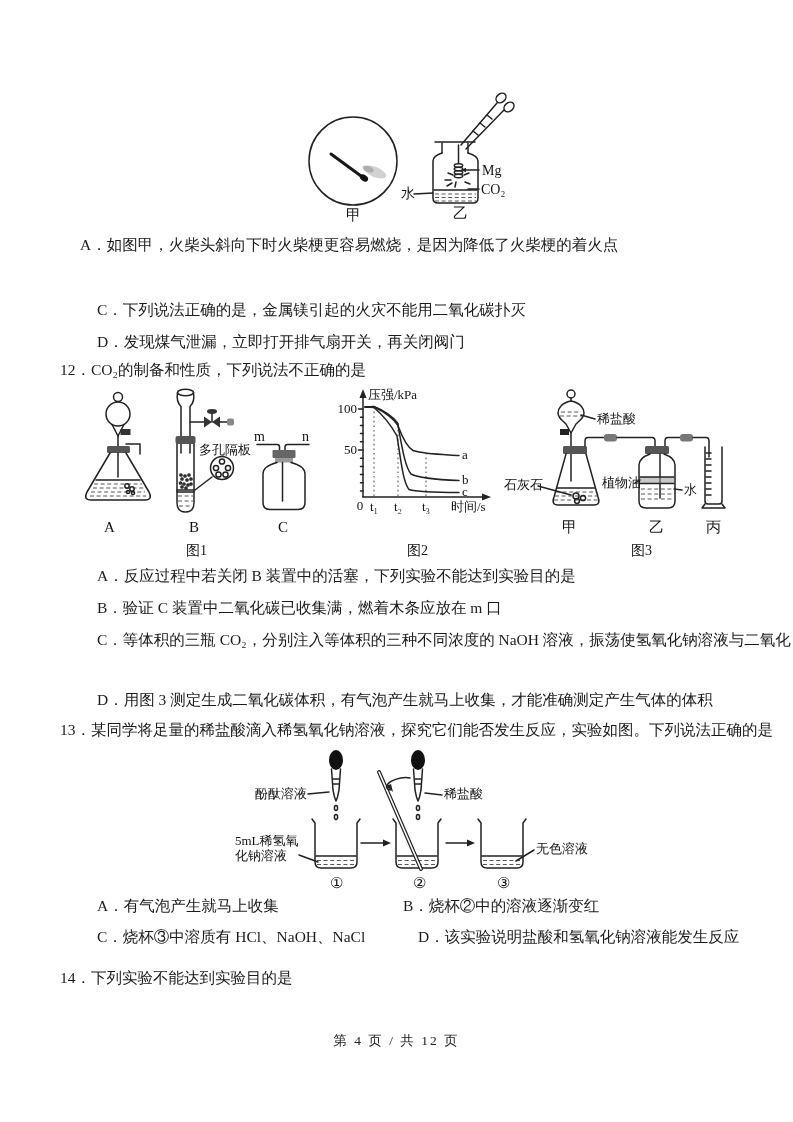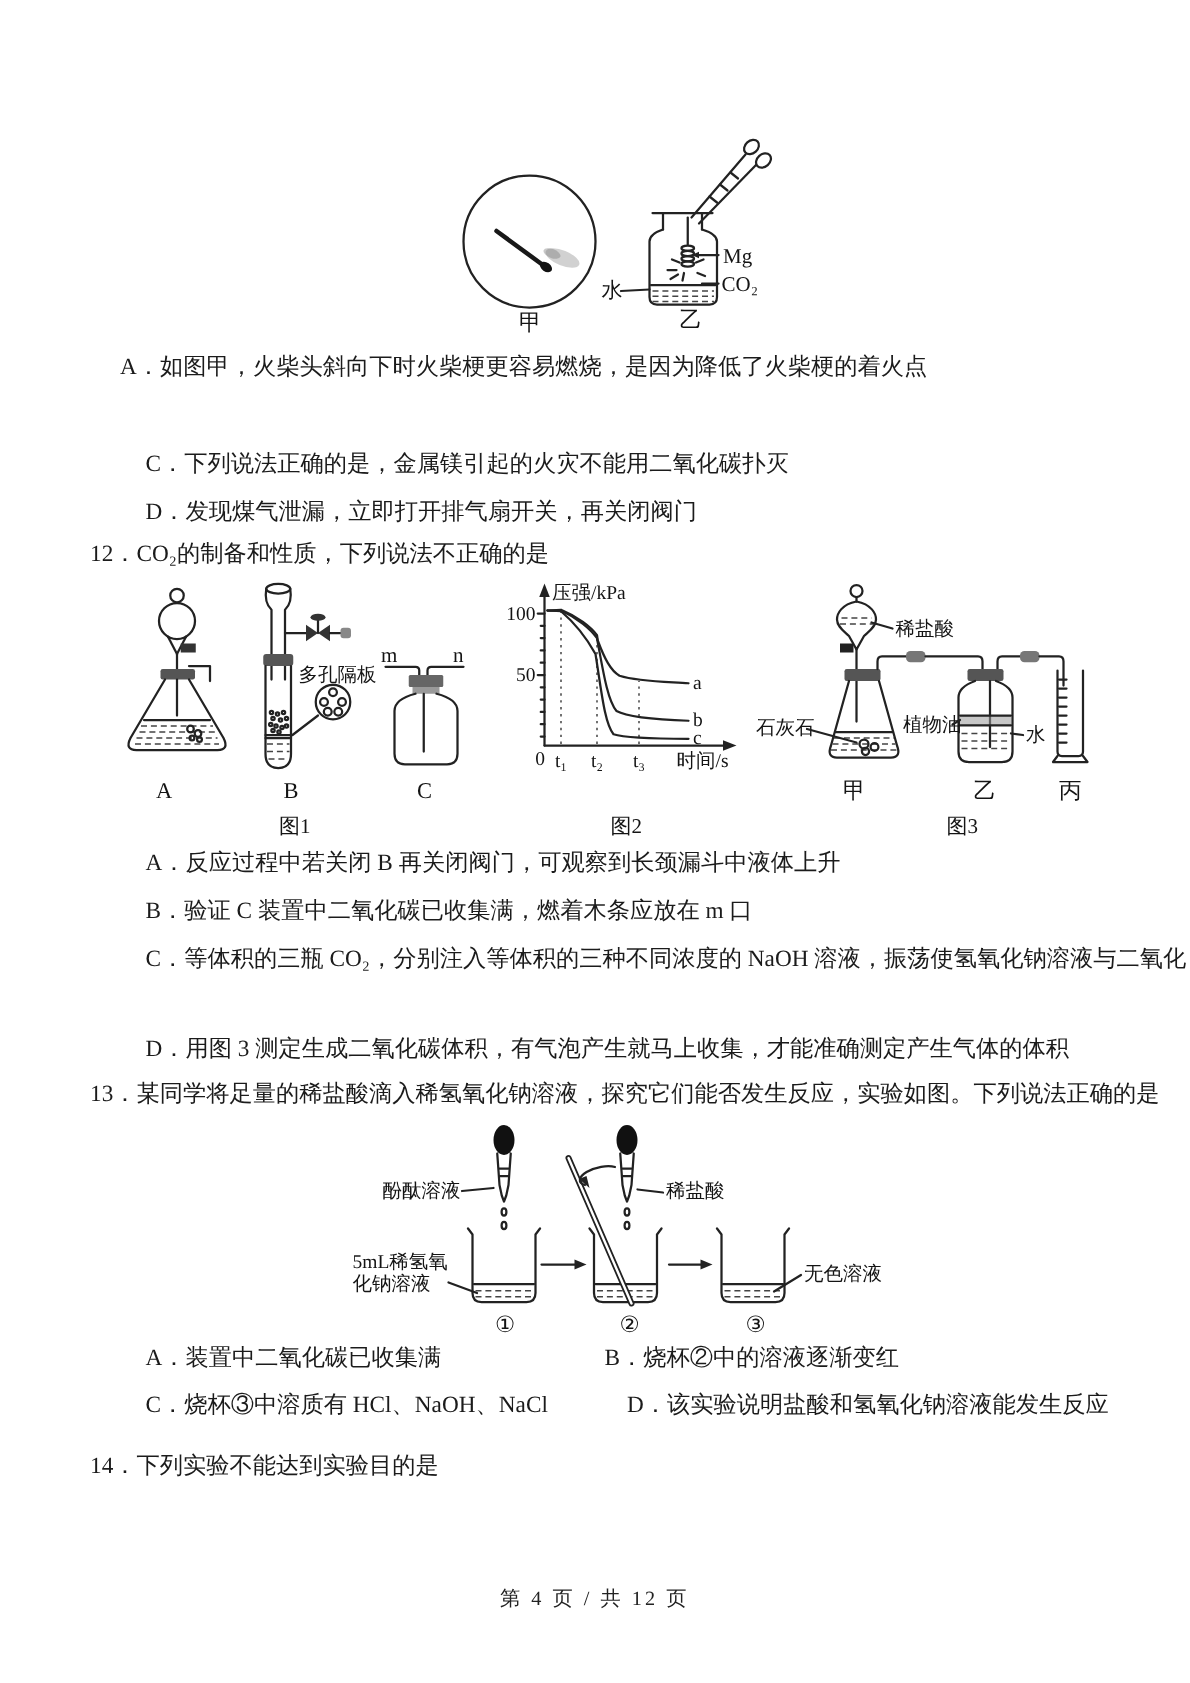--- a/index.html
+++ b/index.html
@@ -1,20 +1,20 @@
 <!DOCTYPE html>
 <html><head>
 <meta charset="utf-8">
 <style>
   html,body{margin:0;padding:0;}
   body{background:#fff;}
   .page{position:relative;width:793px;height:1122px;background:#ffffff;overflow:hidden;
         font-family:"Liberation Serif","DejaVu Serif",serif;color:#1b1b1b;}
   .t{position:absolute;white-space:nowrap;font-size:15.5px;line-height:1.2;color:#1b1b1b;}
-  .footer{position:absolute;left:0;top:1057px;width:100%;text-align:center;
+  .footer{position:absolute;left:0;top:1032px;width:100%;text-align:center;
           font-size:13.5px;letter-spacing:2px;color:#222;font-family:Liberation Serif, serif;}
   svg{position:absolute;overflow:visible;}
   svg text{font-family:"Liberation Serif","DejaVu Serif",serif;fill:#141414;}
   .fl{font-size:13px;}
   .fl14{font-size:14px;}
   .fl15{font-size:15px;}
   .sk{stroke:#222;fill:none;stroke-width:1.5;stroke-linecap:round;stroke-linejoin:round;}
   .dash{stroke:#444;stroke-width:0.9;fill:none;stroke-dasharray:4 2.6;}
   .dot{stroke:#555;stroke-width:1.1;fill:none;stroke-dasharray:1.6 3;}
 </style>
@@ -260,21 +260,21 @@
         <line x1="206" y1="92" x2="211" y2="92"></line>
           <line x1="206" y1="98" x2="211" y2="98"></line>
         <line x1="206" y1="104" x2="211" y2="104"></line>
           <line x1="206" y1="110" x2="211" y2="110"></line>
       </g>
       <text class="fl15" x="206" y="147">丙</text>
     </g>
     <text class="fl14" x="131" y="170">图3</text>
   </svg>
 
-  <div class="t" style="left:97px;top:567px">A．反应过程中若关闭 B 再关闭阀门，可观察到长颈漏斗中液体上升</div>
+  <div class="t" style="left:97px;top:567px">A．反应过程中若关闭 B 装置中的活塞，下列实验不能达到实验目的是</div>
   <div class="t" style="left:97px;top:631px">C．等体积的三瓶 CO₂，分别注入等体积的三种不同浓度的 NaOH 溶液，振荡使氢氧化钠溶液与二氧化</div>
   <div class="t" style="left:97px;top:599px">B．验证 C 装置中二氧化碳已收集满，燃着木条应放在 m 口</div>
   <div class="t" style="left:97px;top:691px">D．用图 3 测定生成二氧化碳体积，有气泡产生就马上收集，才能准确测定产生气体的体积</div>
 
   <div class="t" style="left:60px;top:721px">13．某同学将足量的稀盐酸滴入稀氢氧化钠溶液，探究它们能否发生反应，实验如图。下列说法正确的是</div>
 
   <svg style="left:195px;top:745px" width="405" height="152">
     <g>
       <ellipse cx="141" cy="15" rx="7" ry="10" fill="#111"></ellipse>
       <path d="M136.5,24 L138,45 L139.5,52 L141,56 L142.5,52 L144,45 L145.5,24" class="sk" stroke-width="1.2"></path>
@@ -324,21 +324,21 @@
       <path d="M283,74 L286,78 L286,117 Q286,123 292,123 H322 Q328,123 328,117 L328,78 L331,74" class="sk"></path>
       <line x1="287" y1="111" x2="327" y2="111" class="sk" stroke-width="0.9"></line>
       <line x1="288" y1="115.5" x2="326" y2="115.5" class="dash"></line>
       <line x1="288" y1="119.5" x2="326" y2="119.5" class="dash"></line>
       <text class="fl" x="341" y="108">无色溶液</text>
       <line x1="321" y1="116" x2="339" y2="105" class="sk" stroke-width="0.9"></line>
       <text class="fl15" x="302" y="143">③</text>
     </g>
   </svg>
 
-  <div class="t" style="left:97px;top:897px">A．装置中二氧化碳已收集满</div>
+  <div class="t" style="left:97px;top:897px">A．有气泡产生就马上收集</div>
   <div class="t" style="left:403px;top:897px">B．烧杯②中的溶液逐渐变红</div>
   <div class="t" style="left:418px;top:928px">D．该实验说明盐酸和氢氧化钠溶液能发生反应</div>
   <div class="t" style="left:97px;top:928px">C．烧杯③中溶质有 HCl、NaOH、NaCl</div>
 
   <div class="t" style="left:60px;top:969px">14．下列实验不能达到实验目的是</div>
 
   <div class="footer">第 4 页 / 共 12 页</div>
 
 </div>
 

